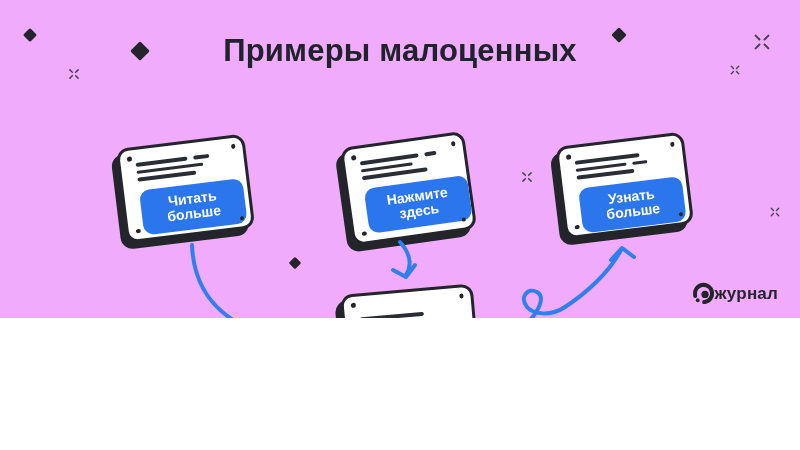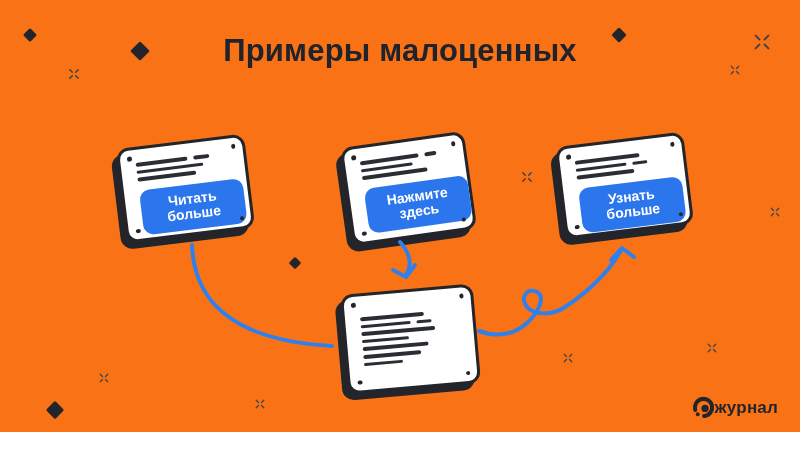--- a/index.html
+++ b/index.html
@@ -1,17 +1,17 @@
 <!DOCTYPE html>
 <html><head>
 <meta charset="utf-8">
 <style>
   html,body{margin:0;padding:0;background:#ffffff;}
   .canvas{
-    position:relative;width:800px;height:432px;background:#f97316;overflow:hidden;
+    position:relative;width:800px;height:318px;background:#f0abfc;overflow:hidden;
     font-family:"Liberation Sans","DejaVu Sans",sans-serif;
   }
   
   .title{
     position:absolute;top:33px;left:0;right:0;text-align:center;
     font-size:31px;line-height:35px;font-weight:800;color:#20232b;letter-spacing:.2px;
   }
   
   .card{
     position:absolute;background:#ffffff;border:3px solid #23252b;border-radius:12px;

